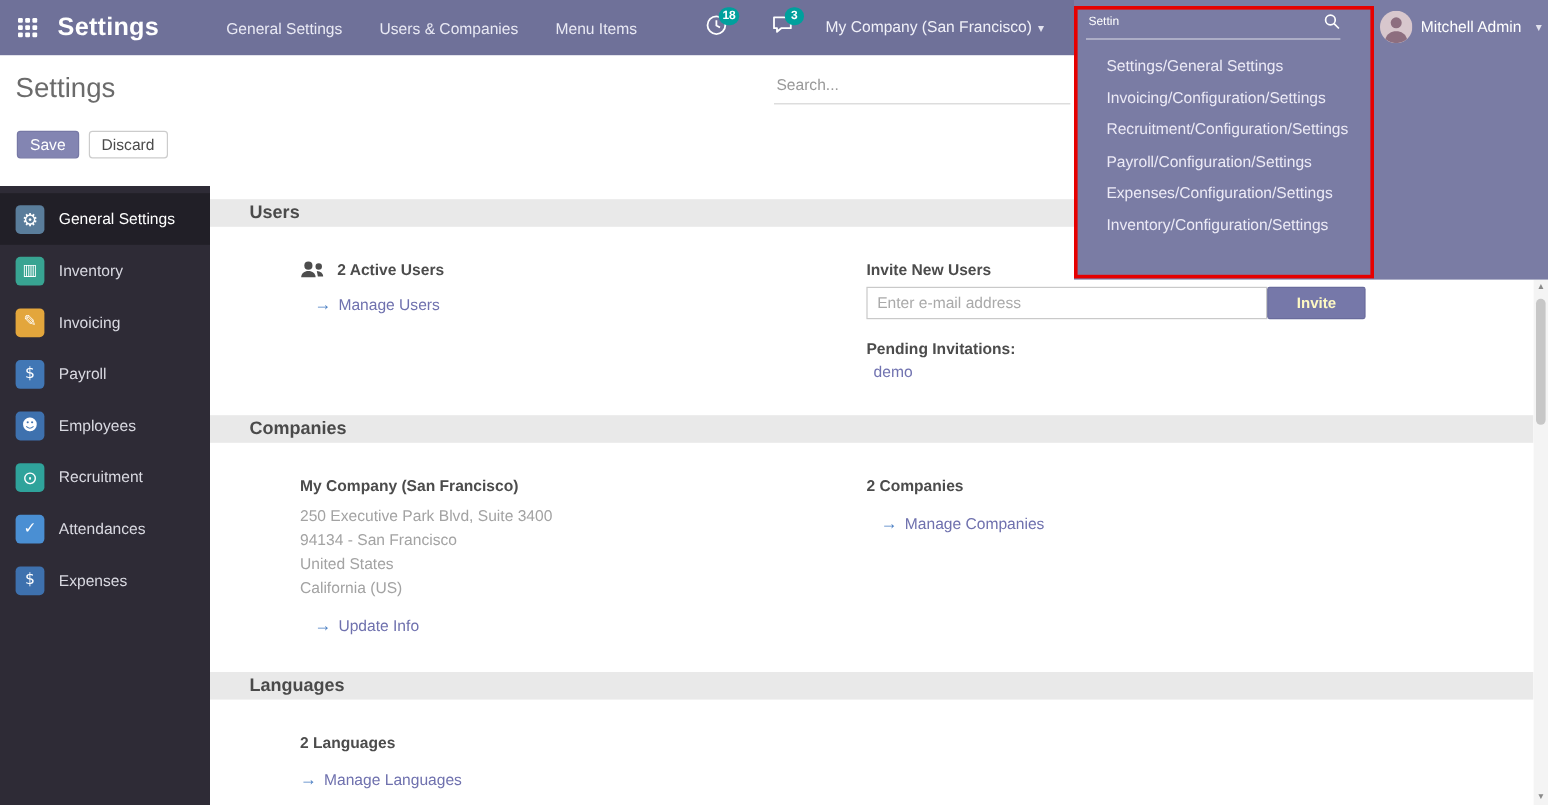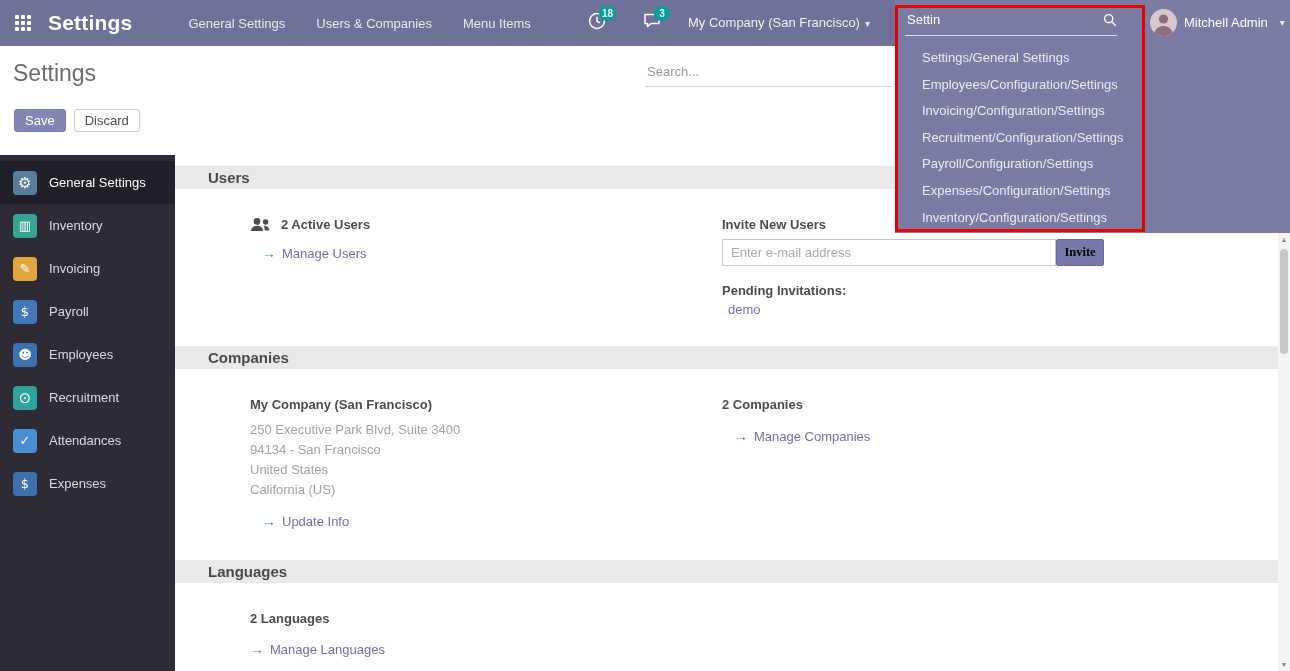--- a/index.html
+++ b/index.html
@@ -19,21 +19,21 @@
   .sys-message { left:643px; }
   .icon-wrap { position:relative; display:inline-block; }
   .badge { position:absolute; top:-6px; left:11px; min-width:16px; height:15px; border-radius:8px; background:#00a09d; color:#fff; font-size:10px; line-height:15px; text-align:center; padding:0 3px; font-weight:bold; }
   .sys-company { left:688px; top:15px; font-size:13px; color:#f0f0f8; }
   .caret { font-size:10px; margin-left:5px; color:#e3e3ef; }
   .user-menu { position:absolute; left:1150px; top:9px; display:flex; align-items:center; gap:7px; z-index:30; color:#fff; font-size:13px; cursor:pointer; }
 
   
   .search-panel { position:absolute; left:895px; top:0; width:395px; height:233px; background:#7a7ca4; z-index:10; }
   .sp-search-row { margin:11px 0 0 10px; width:212px; border-bottom:1px solid rgba(255,255,255,.75); display:flex; align-items:center; justify-content:space-between; padding-bottom:7px; }
-  .sp-query { background:transparent; border:none; outline:none; color:#fff; font-size:13px; width:180px; font-family:"Liberation Sans",sans-serif; }
+  .sp-query { background:transparent; border:none; outline:none; color:#fff; font-size:10px; width:180px; font-family:"Liberation Sans",sans-serif; }
   .sp-list { list-style:none; margin:9px 0 0; padding:0 0 0 27px; }
   .sp-list li { height:26.6px; line-height:26.6px; font-size:13px; color:#eceaf6; cursor:pointer; white-space:nowrap; }
   .red-box { position:absolute; left:895px; top:5px; width:250px; height:227px; border:3px solid #e60000; z-index:40; pointer-events:none; }
 
   
   .control-panel { position:absolute; left:0; top:46px; width:1290px; height:109px; background:#fff; }
   .cp-title { position:absolute; left:13px; top:14px; font-size:23px; color:#6b6b6b; }
   .cp-buttons { position:absolute; left:14px; top:63px; display:flex; gap:8px; }
   .btn { font-size:13px; border-radius:3px; padding:3px 10px; cursor:pointer; font-family:"Liberation Sans",sans-serif; }
   .btn-save { background:#8385b2; border:1px solid #7678a5; color:#fff; }
@@ -67,21 +67,21 @@
   .col-l { width:472px; }
   .col-r { width:460px; }
   .bold { font-weight:bold; color:#4c4c4c; }
   .iconline { display:flex; align-items:center; gap:9px; }
   .link { display:inline-flex; align-items:center; gap:6px; color:#6f71ae; cursor:pointer; text-decoration:none; font-size:13px; }
   .arr { color:#4b7fc3; font-weight:bold; font-size:14px; }
   .mt-link { margin-top:13px; margin-left:12px; display:inline-flex; }
   .invite-row { display:flex; margin-top:7px; }
   .invite-row input { width:334px; height:27px; border:1px solid #c9c9c9; padding:12px 8px; font-size:13px; color:#555; font-family:"Liberation Sans",sans-serif; }
   .invite-row input::placeholder { color:#aaa; }
-  .btn-invite { width:48px; height:27px; background:#7678a9; border:1px solid #696b9c; color:#000000; font-size:12.5px; font-weight:bold; border-radius:2px; cursor:pointer; font-family:Liberation Serif, serif; }
+  .btn-invite { width:82px; height:27px; background:#7678a9; border:1px solid #696b9c; color:#fef9c3; font-size:12.5px; font-weight:bold; border-radius:2px; cursor:pointer; font-family:Liberation Sans, sans-serif; }
   .pending { margin-top:17px; }
   .demo-link { margin-top:4px; padding-left:6px; display:inline-block; color:#7173b0; cursor:pointer; }
   .address { margin-top:8px; line-height:20px; color:#a3a3a3; }
 
   
   .scrollbar { position:absolute; right:0; top:233px; bottom:0; width:12px; background:#f4f4f4; z-index:6; }
   .sb-arrow { position:absolute; left:0; width:12px; text-align:center; font-size:7px; color:#8a8a8a; cursor:pointer; }
   .sb-up { top:3px; }
   .sb-down { bottom:3px; }
   .sb-thumb { position:absolute; left:2px; top:16px; width:8px; height:105px; background:#c7c7c7; border-radius:4px; cursor:grab; }
@@ -137,21 +137,20 @@
   <div class="search-panel">
     <div class="sp-search-row">
       <input class="sp-query" value="Settin" style="">
       <svg width="14" height="14" viewBox="0 0 16 16">
           <circle cx="6.5" cy="6.5" r="4.6" fill="none" stroke="#fff" stroke-width="1.6"></circle>
           <line x1="10" y1="10" x2="14.6" y2="14.6" stroke="#fff" stroke-width="1.6"></line>
         </svg>
     </div>
     <ul class="sp-list">
       <li>Settings/General Settings</li>
-      <li>Employees/Configuration/Settings</li>
       <li>Invoicing/Configuration/Settings</li>
       <li>Recruitment/Configuration/Settings</li>
       <li>Payroll/Configuration/Settings</li>
       <li>Expenses/Configuration/Settings</li>
       <li>Inventory/Configuration/Settings</li>
     </ul>
   </div>
 
   <div class="user-menu">
     <svg width="27" height="27" viewBox="0 0 27 27">

